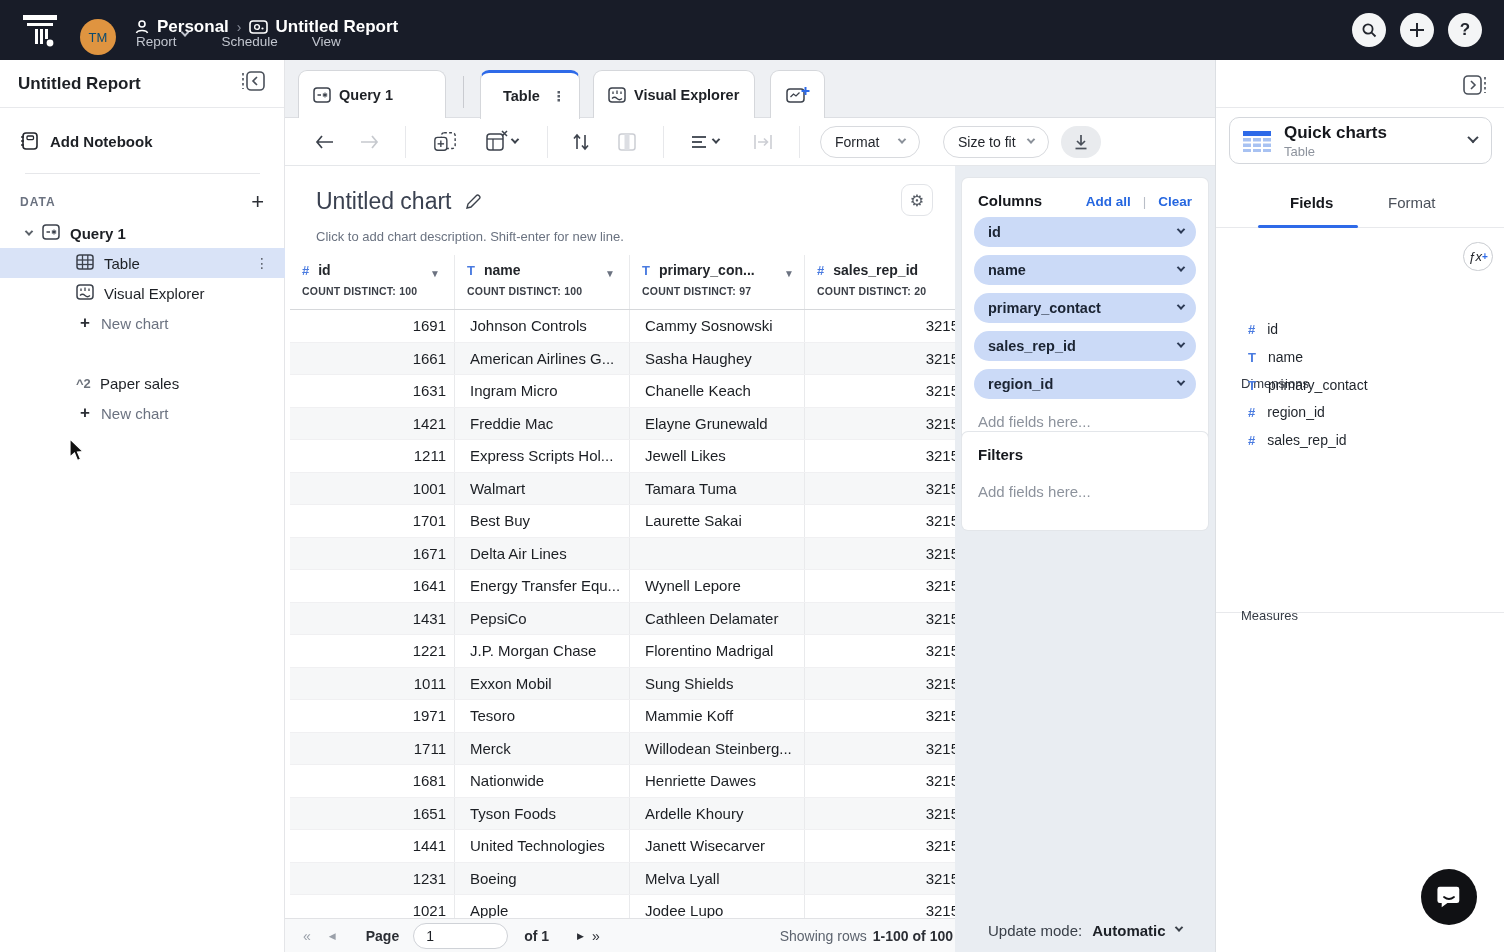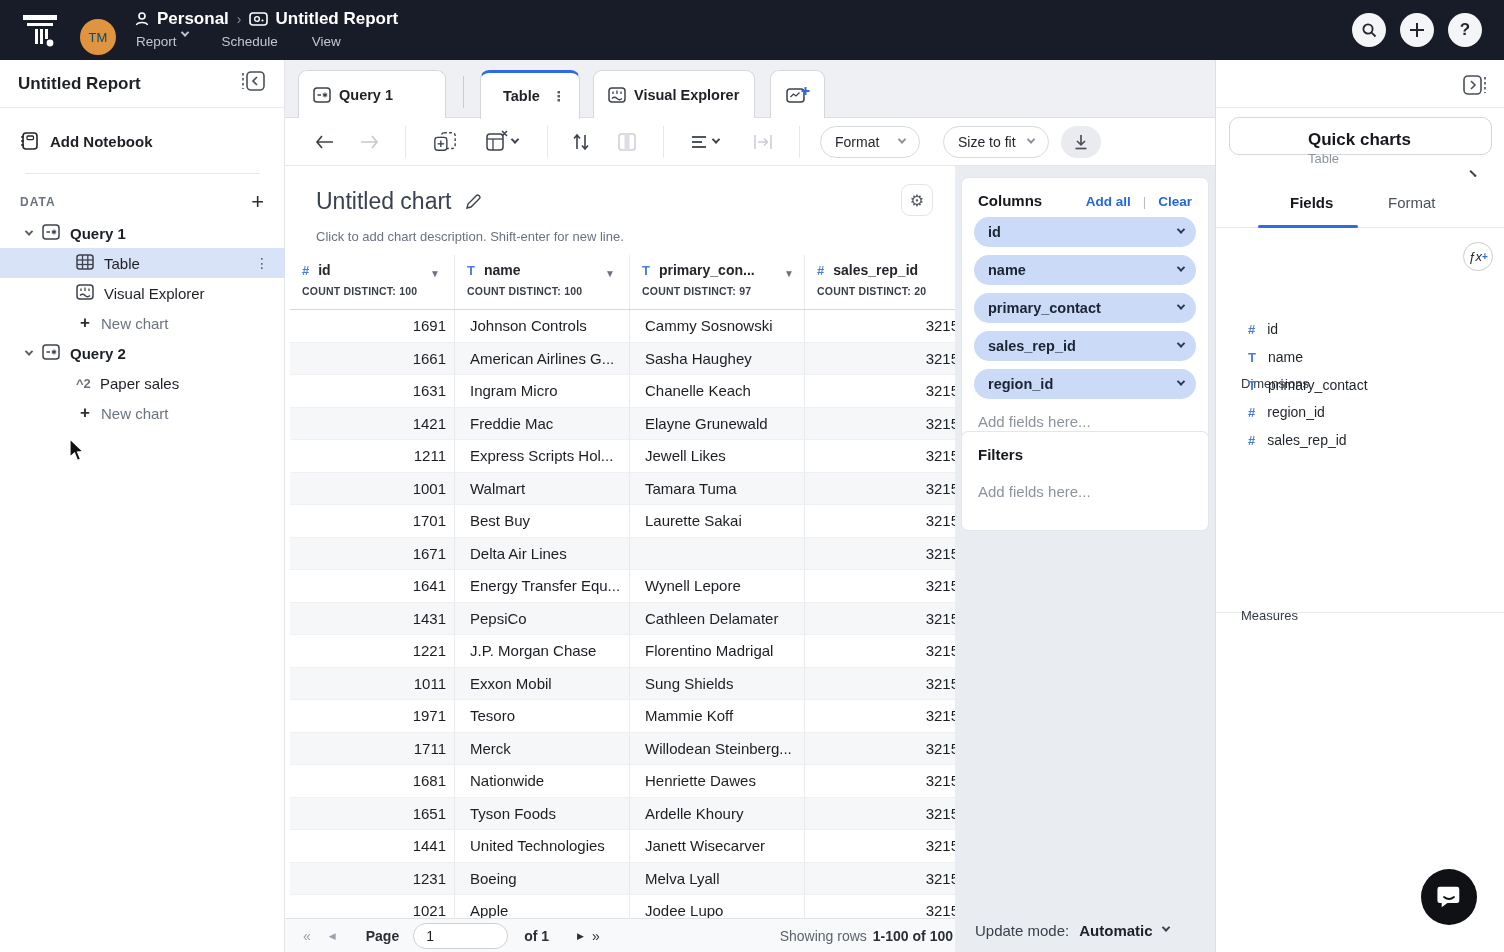--- a/index.html
+++ b/index.html
@@ -4,21 +4,21 @@
 <style>
   * { margin:0; padding:0; box-sizing:border-box; }
   html,body { width:1504px; height:952px; overflow:hidden; background:#fff;
     font-family:"Liberation Sans","DejaVu Sans",sans-serif; color:#1d2025; }
 
   
   .topbar { position:absolute; left:0; top:0; width:1504px; height:60px; background:#181c28; color:#fff; }
   .logo { position:absolute; left:22px; top:12px; }
   .avatar { position:absolute; left:80px; top:19px; width:36px; height:36px; border-radius:50%;
     background:#df9440; color:#0c4a6e; font-weight:normal; font-size:13px; display:flex; align-items:center; justify-content:center; }
-  .crumbrow { position:absolute; left:134px; top:9px; display:flex; align-items:center; gap:8px; }
+  .crumbrow { position:absolute; left:134px; top:17px; display:flex; align-items:center; gap:8px; }
   .crumb { font-size:17px; font-weight:bold; color:#fff; display:flex; align-items:center; gap:7px; }
   .crumb-sep { color:#8a8f9b; font-size:14px; }
   .menurow { position:absolute; left:136px; top:34px; display:flex; gap:34px; font-size:13.5px; color:#c2c6cf; }
   .menurow .mitem { display:flex; align-items:flex-start; gap:5px; }
   .circbtn { position:absolute; top:13px; width:34px; height:34px; border-radius:50%; background:#f4f5f6;
     color:#23262e; display:flex; align-items:center; justify-content:center; font-size:17px; font-weight:bold; }
 
   
   .sidebar { position:absolute; left:0; top:60px; width:285px; height:892px; background:#fff; border-right:1px solid #e4e5e8; }
   .sb-title { position:absolute; left:0; top:0; width:100%; height:48px; border-bottom:1px solid #e8e9ec;
@@ -103,34 +103,34 @@
   .card-cols { top:12px; padding:14px 12px 16px; }
   .card-filters { top:266px; padding:14px 12px 30px; }
   .cardhead { display:flex; align-items:baseline; font-size:15px; font-weight:bold; color:#16181d; padding:0 4px; }
   .cardlinks { margin-left:auto; font-size:13.5px; font-weight:bold; color:#2667e0; display:flex; gap:12px; align-items:center; }
   .cardlinks .vbar { color:#b9bec7; font-weight:normal; }
   .fieldpill { height:30px; border-radius:15px; background:#cbdaf7; margin-top:8px; display:flex; align-items:center;
     padding:0 12px 0 14px; font-size:14.5px; font-weight:bold; color:#1b2433; }
   .fieldpill:first-of-type { margin-top:12px; }
   .fieldpill .chev { margin-left:auto; }
   .addhere { font-size:15px; color:#8d939d; padding:14px 4px 0; }
-  .updmode { position:absolute; left:20px; bottom:13px; display:flex; align-items:center; gap:10px; font-size:15px; color:#3a4049; }
+  .updmode { position:absolute; left:33px; bottom:13px; display:flex; align-items:center; gap:10px; font-size:15px; color:#3a4049; }
   .updmode b { color:#1d2127; font-weight:bold; }
 
   
   .chev { width:8px; height:8px; border-right:2px solid currentColor; border-bottom:2px solid currentColor;
     transform:rotate(45deg) translate(-1px,-1px); display:inline-block; }
   .chev.sm { width:6px; height:6px; }
 
   
   .rightpanel { position:absolute; left:1215px; top:60px; width:289px; height:892px; background:#fff; border-left:1px solid #dcdfe3; }
   .rp-top { position:absolute; left:0; top:0; width:100%; height:48px; border-bottom:1px solid #e8e9ec; }
   .rp-expand { position:absolute; right:16px; top:13px; }
-  .qc-card { position:absolute; left:13px; top:57px; width:263px; height:38px; border:1px solid #d4d7dc; border-radius:10px;
-    display:flex; align-items:center; padding:0 14px 0 12px; gap:12px;flex-direction:column; }
+  .qc-card { position:absolute; left:13px; top:57px; width:263px; height:47px; border:1px solid #d4d7dc; border-radius:10px;
+    display:flex; align-items:center; padding:0 14px 0 12px; gap:12px; }
   .qc-text .t1 { font-size:17px; font-weight:bold; color:#16181d; }
   .qc-text .t2 { font-size:13px; color:#8d939d; margin-top:1px; }
   .qc-card .chev { margin-left:auto; color:#3c424c; }
   .rp-tabs { position:absolute; left:0; top:108px; width:100%; height:60px; border-bottom:1px solid #e8e9ec; }
   .rp-tab { position:absolute; top:26px; font-size:15px; color:#4a505a; }
   .rp-tab.active { font-weight:bold; color:#16181d; }
   .rp-underline { position:absolute; left:42px; top:57px; width:100px; height:3px; background:#2e6ae8; border-radius:2px; }
   .searchbox { position:absolute; left:11px; top:182px; width:226px; height:29px; border:1px solid #c9ccd1; border-radius:15px;
     display:flex; align-items:center; padding:0 10px 0 13px; }
   .searchbox input { border:none; outline:none; flex:1; font-size:14px; font-family:inherit; color:#1d2025; background:transparent; }
@@ -269,31 +269,20 @@
         <line x1="9" y1="3.5" x2="9" y2="7" stroke="#3c424c" stroke-width="1.3"></line>
         <line x1="13" y1="4.5" x2="13" y2="7" stroke="#3c424c" stroke-width="1.3"></line>
         <path d="M4 11.5 q2.5-2.5 5 0 t5 0" fill="none" stroke="#3c424c" stroke-width="1.2"></path>
       </svg>
     </span>
     <span class="clabel">Visual Explorer</span>
   </div>
   <div class="sb-row newchart" style="top:248px;">
     <span class="plusico">+</span>
     <span class="clabel">New chart</span>
-  </div>
-  <div class="sb-row" style="top:278px;">
-    <span class="tchev chev sm"></span>
-    <span class="qicon">
-      <svg width="18" height="16" viewBox="0 0 18 16">
-        <rect x="1" y="1" width="16" height="14" rx="3" fill="none" stroke="#3c424c" stroke-width="1.5"></rect>
-        <line x1="4.5" y1="8" x2="8" y2="8" stroke="#3c424c" stroke-width="1.5"></line>
-        <path d="M12 5.5 v5 M9.8 6.7 l4.4 2.6 M14.2 6.7 l-4.4 2.6" stroke="#3c424c" stroke-width="1.1"></path>
-      </svg>
-    </span>
-    <span class="qlabel">Query 2</span>
   </div>
   <div class="sb-row child" style="top:308px;">
     <span class="pow2">^2</span>
     <span class="clabel" style="margin-left:4px;">Paper sales</span>
   </div>
   <div class="sb-row newchart" style="top:338px;">
     <span class="plusico">+</span>
     <span class="clabel">New chart</span>
   </div>
 </div>

